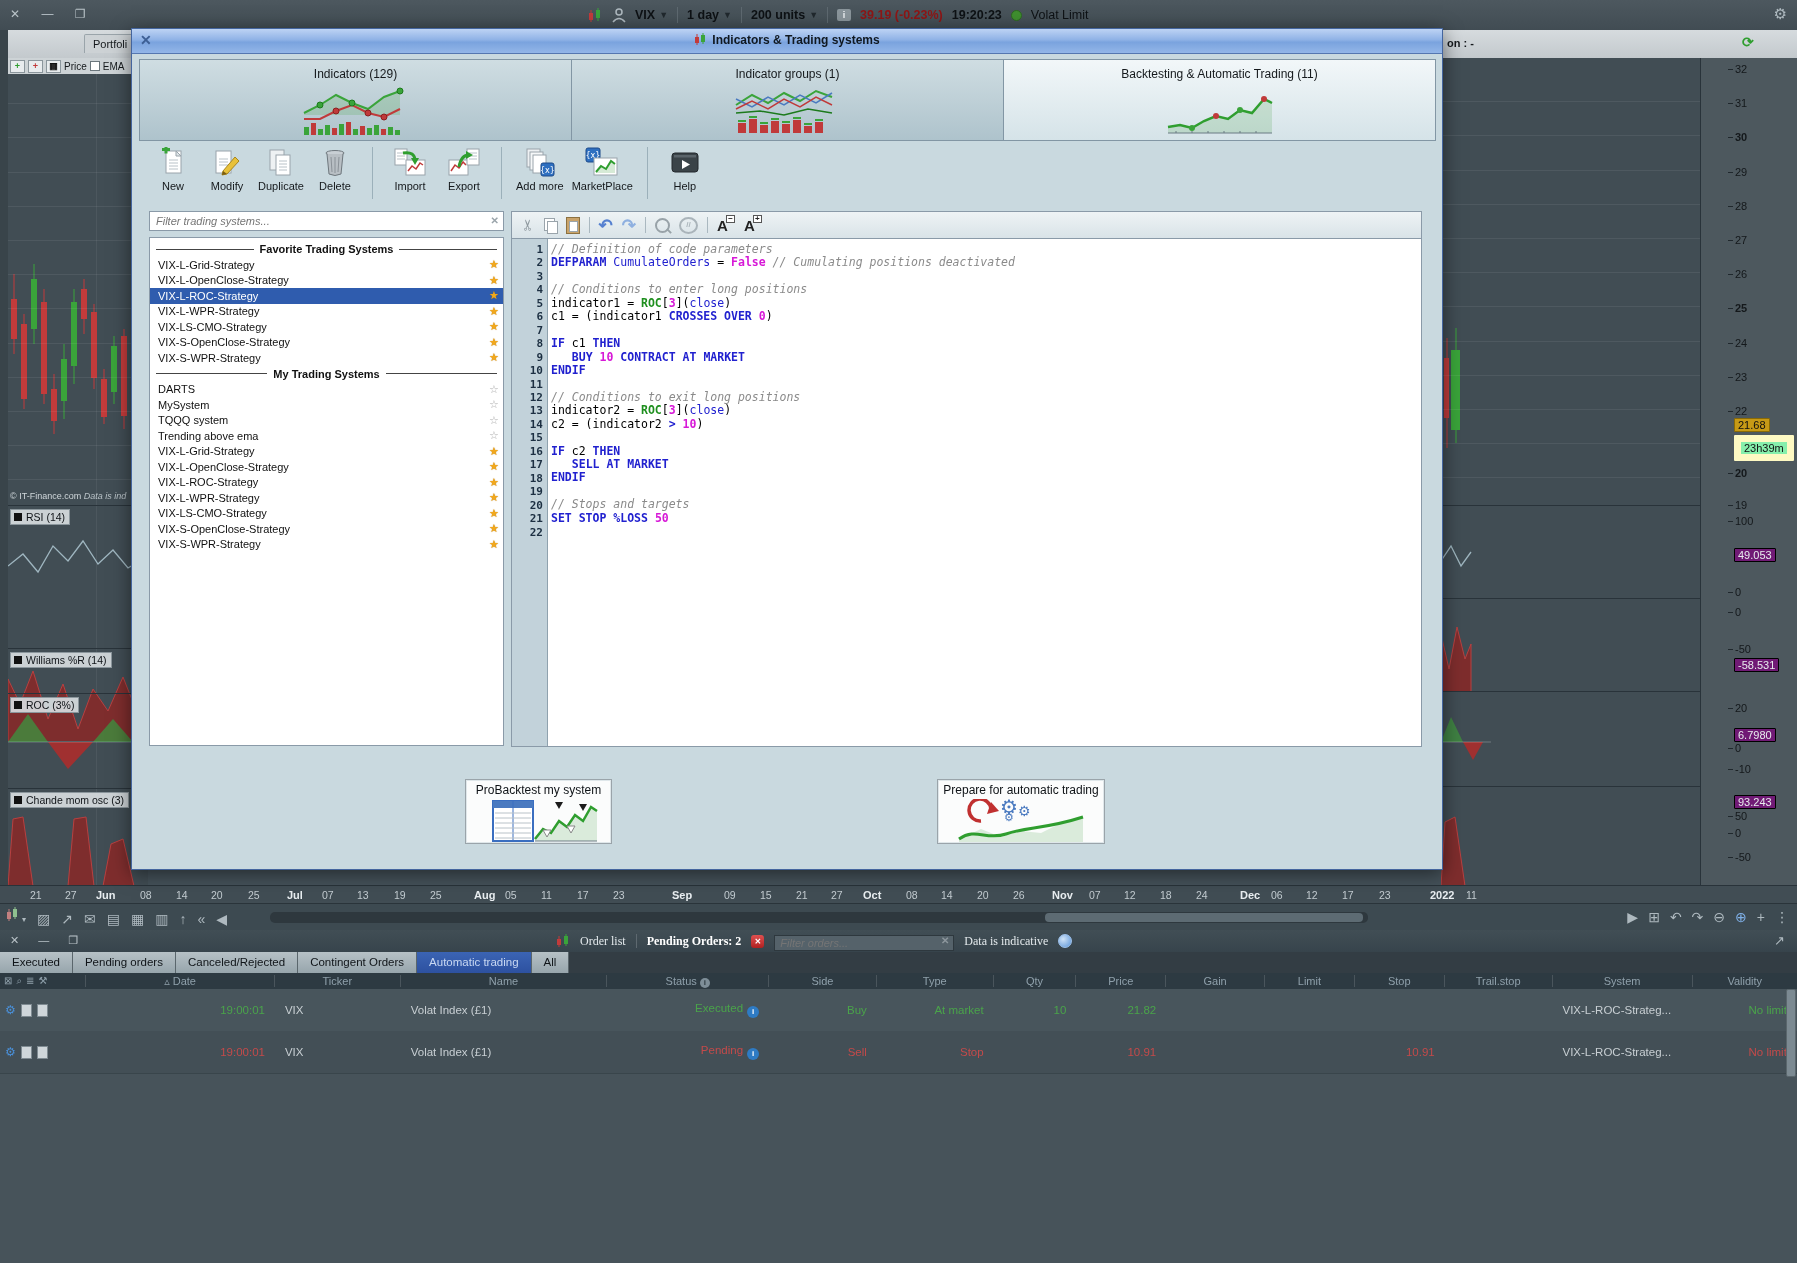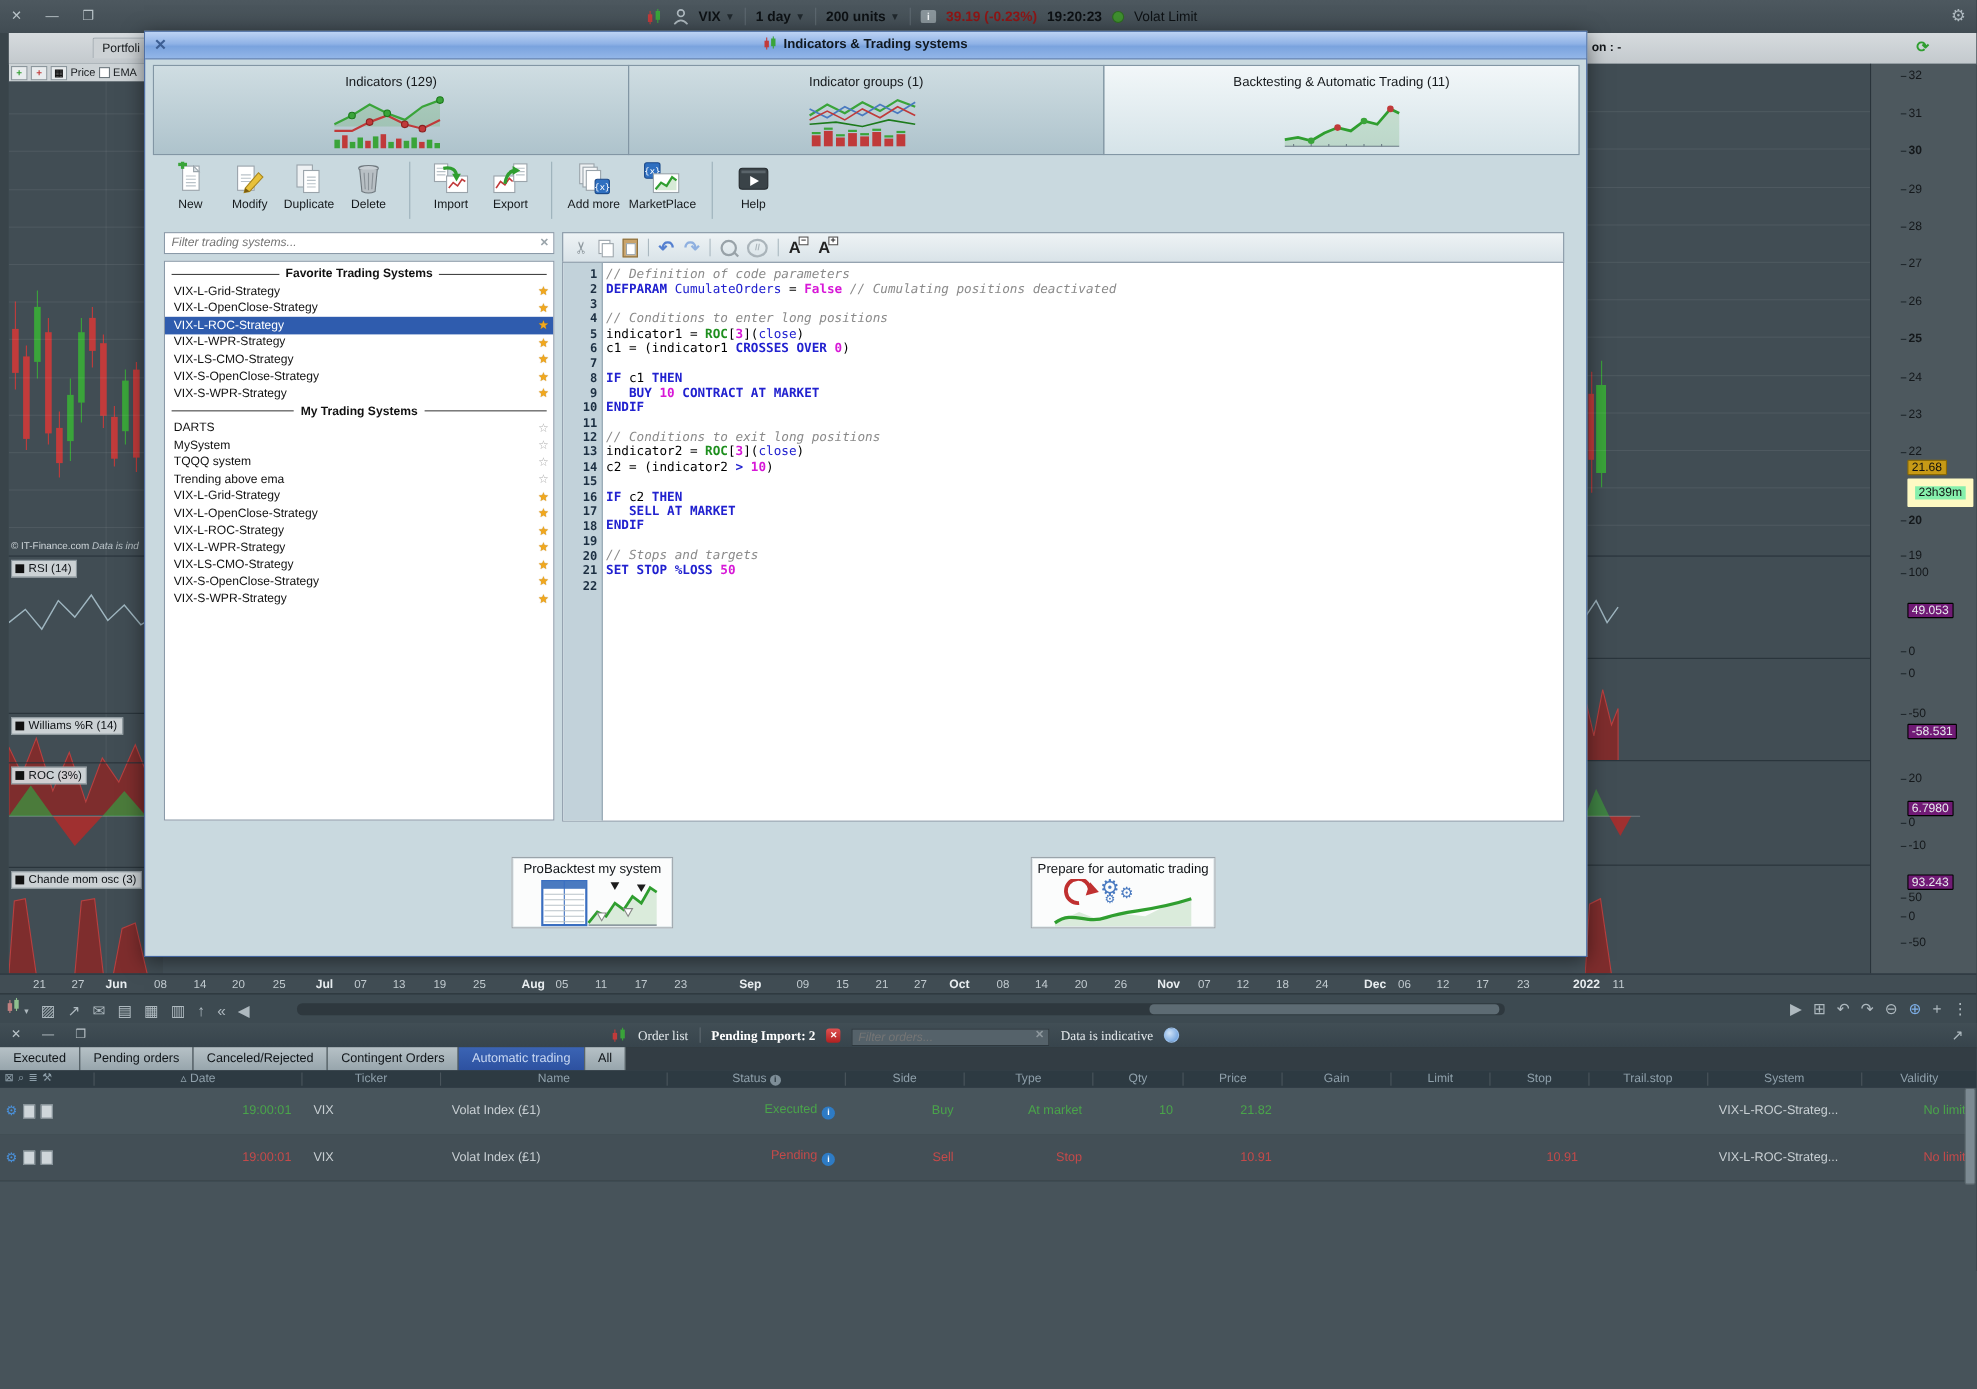--- a/index.html
+++ b/index.html
@@ -905,21 +905,21 @@
       <span class="winctl">✕ — ❐</span>
       <div id="ord-main">
         <svg width="14" height="14">
             <rect x="1" y="5" width="4" height="6" fill="#c23b3b"></rect>
             <line x1="3" y1="2" x2="3" y2="13" stroke="#c23b3b"></line>
             <rect x="8" y="2" width="4" height="8" fill="#3aa43a"></rect>
             <line x1="10" y1="0" x2="10" y2="12" stroke="#3aa43a"></line>
           </svg>
         <span class="ord-lbl">Order list</span>
         <span style="width:1px;height:14px;background:#5e6970;"></span>
-        <span class="ord-lbl b"><span>Pending Import:</span> <span>2</span></span>
+        <span class="ord-lbl b"><span>Pending Orders:</span> <span>2</span></span>
         <span class="redx">✕</span>
         <span id="ord-filter">
           <input type="text" placeholder="Filter orders..." style="">
           <span class="clearx">✕</span>
         </span>
         <span class="ord-lbl">Data is indicative</span>
         <span class="globe"></span>
       </div>
       <span id="ord-share">↗</span>
     </div>

